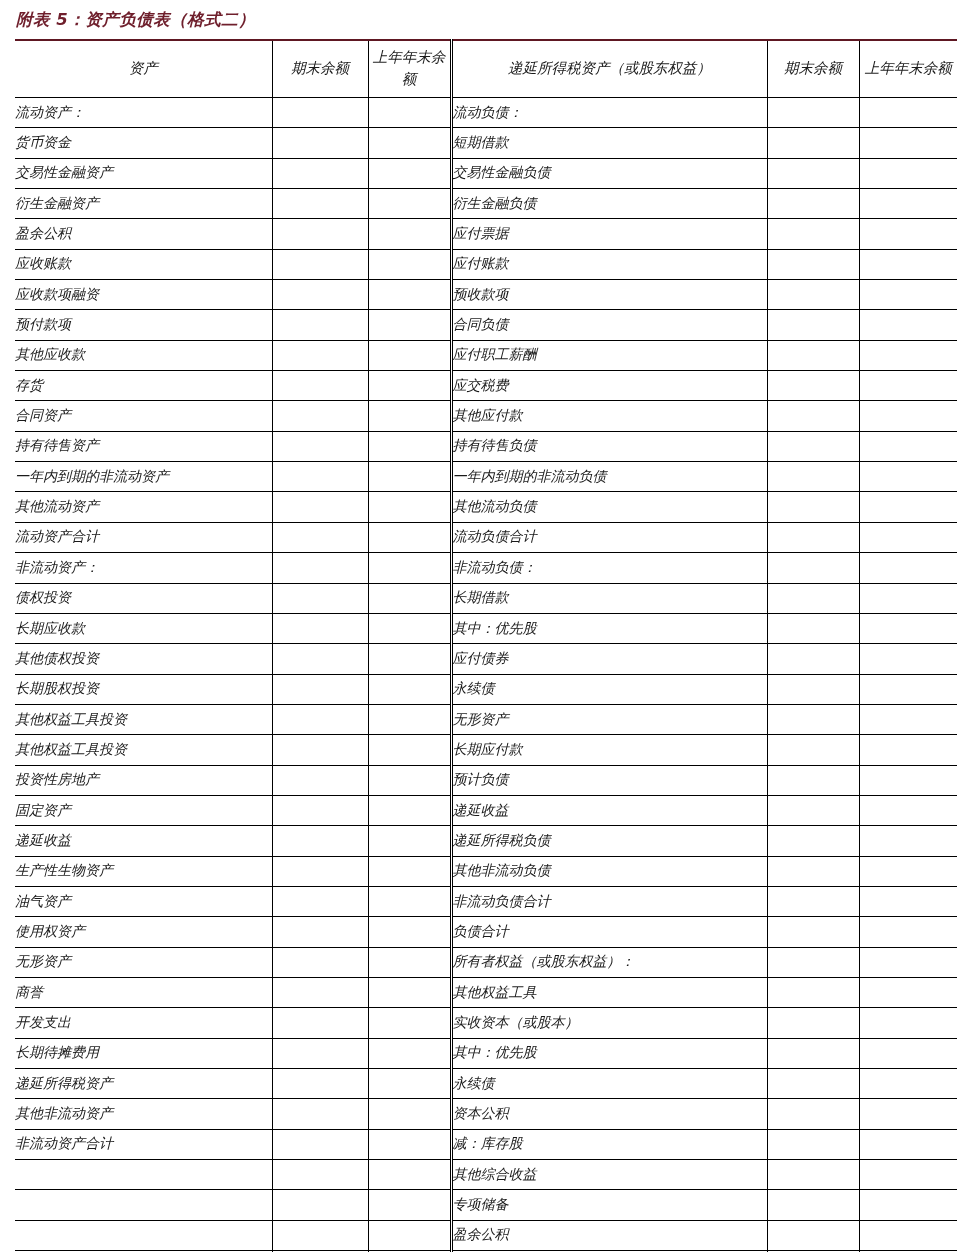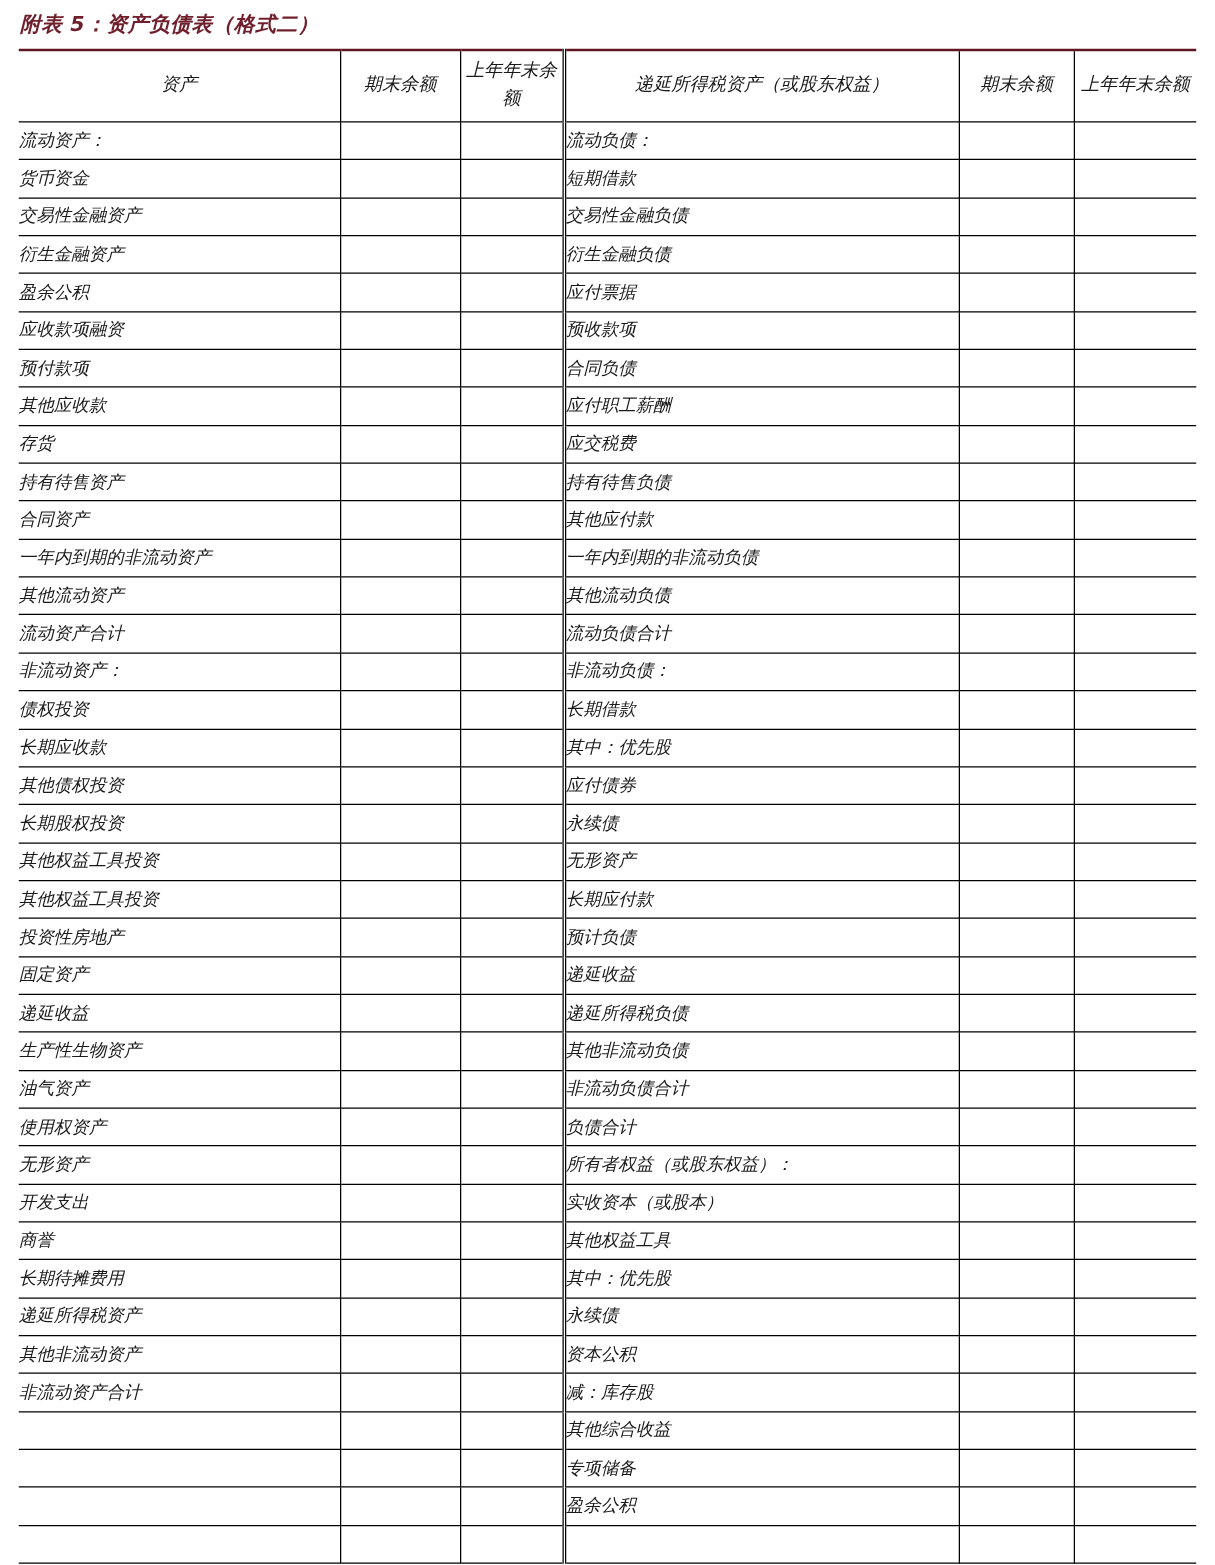--- a/index.html
+++ b/index.html
@@ -163,20 +163,28 @@
         </tr>
         <tr>
           <td class="label lvl-1">盈余公积</td>
           <td class="amount"></td>
           <td class="amount divider-right"></td>
           <td class="label lvl-1 divider-left">应付票据</td>
           <td class="amount"></td>
           <td class="amount"></td>
         </tr>
         <tr>
+          <td class="label lvl-1">应收账款</td>
+          <td class="amount"></td>
+          <td class="amount divider-right"></td>
+          <td class="label lvl-1 divider-left">应付账款</td>
+          <td class="amount"></td>
+          <td class="amount"></td>
+        </tr>
+        <tr>
           <td class="label lvl-1">应收款项融资</td>
           <td class="amount"></td>
           <td class="amount divider-right"></td>
           <td class="label lvl-1 divider-left">预收款项</td>
           <td class="amount"></td>
           <td class="amount"></td>
         </tr>
         <tr>
           <td class="label lvl-1">预付款项</td>
           <td class="amount"></td>
@@ -195,36 +203,36 @@
         </tr>
         <tr>
           <td class="label lvl-1">存货</td>
           <td class="amount"></td>
           <td class="amount divider-right"></td>
           <td class="label lvl-1 divider-left">应交税费</td>
           <td class="amount"></td>
           <td class="amount"></td>
         </tr>
         <tr>
+          <td class="label lvl-1">合同资产</td>
+          <td class="amount"></td>
+          <td class="amount divider-right"></td>
+          <td class="label lvl-1 divider-left">其他应付款</td>
+          <td class="amount"></td>
+          <td class="amount"></td>
+        </tr>
+        <tr>
           <td class="label lvl-1">持有待售资产</td>
           <td class="amount"></td>
           <td class="amount divider-right"></td>
           <td class="label lvl-1 divider-left">持有待售负债</td>
           <td class="amount"></td>
           <td class="amount"></td>
         </tr>
         <tr>
-          <td class="label lvl-1">合同资产</td>
-          <td class="amount"></td>
-          <td class="amount divider-right"></td>
-          <td class="label lvl-1 divider-left">其他应付款</td>
-          <td class="amount"></td>
-          <td class="amount"></td>
-        </tr>
-        <tr>
           <td class="label lvl-1">一年内到期的非流动资产</td>
           <td class="amount"></td>
           <td class="amount divider-right"></td>
           <td class="label lvl-1 divider-left">一年内到期的非流动负债</td>
           <td class="amount"></td>
           <td class="amount"></td>
         </tr>
         <tr>
           <td class="label lvl-1">其他流动资产</td>
           <td class="amount"></td>
@@ -347,32 +355,32 @@
         </tr>
         <tr>
           <td class="label lvl-1">无形资产</td>
           <td class="amount"></td>
           <td class="amount divider-right"></td>
           <td class="label lvl-h divider-left">所有者权益（或股东权益）：</td>
           <td class="amount"></td>
           <td class="amount"></td>
         </tr>
         <tr>
+          <td class="label lvl-1">商誉</td>
+          <td class="amount"></td>
+          <td class="amount divider-right"></td>
+          <td class="label lvl-1 divider-left">其他权益工具</td>
+          <td class="amount"></td>
+          <td class="amount"></td>
+        </tr>
+        <tr>
           <td class="label lvl-1">开发支出</td>
           <td class="amount"></td>
           <td class="amount divider-right"></td>
           <td class="label lvl-1 divider-left">实收资本（或股本）</td>
-          <td class="amount"></td>
-          <td class="amount"></td>
-        </tr>
-        <tr>
-          <td class="label lvl-1">商誉</td>
-          <td class="amount"></td>
-          <td class="amount divider-right"></td>
-          <td class="label lvl-1 divider-left">其他权益工具</td>
           <td class="amount"></td>
           <td class="amount"></td>
         </tr>
         <tr>
           <td class="label lvl-1">长期待摊费用</td>
           <td class="amount"></td>
           <td class="amount divider-right"></td>
           <td class="label lvl-2 divider-left">其中：优先股</td>
           <td class="amount"></td>
           <td class="amount"></td>

